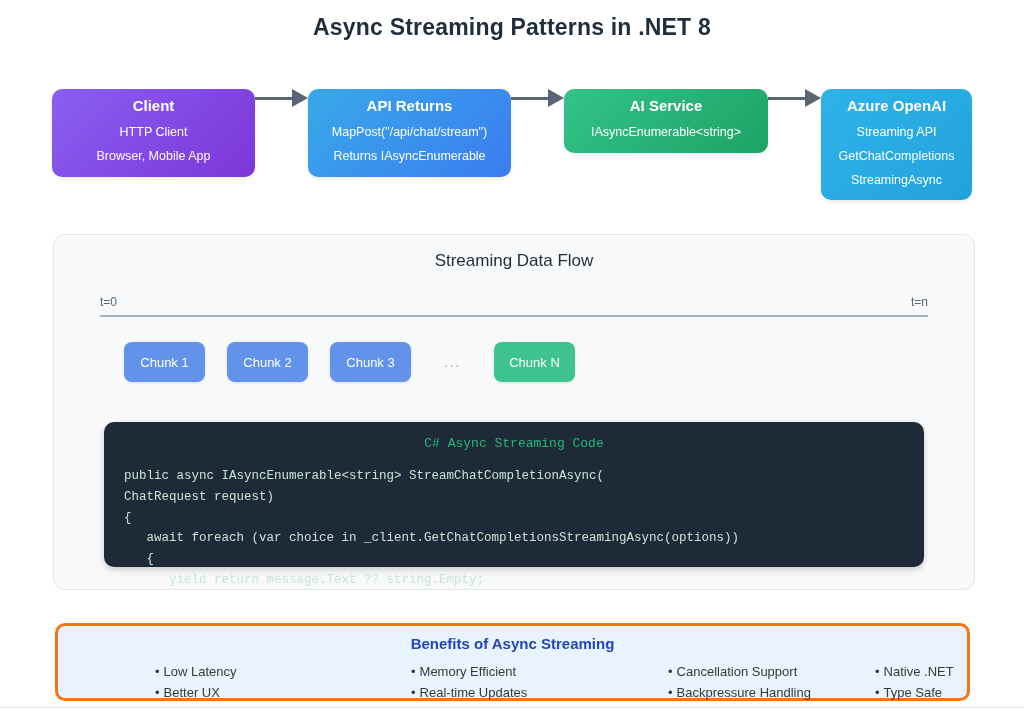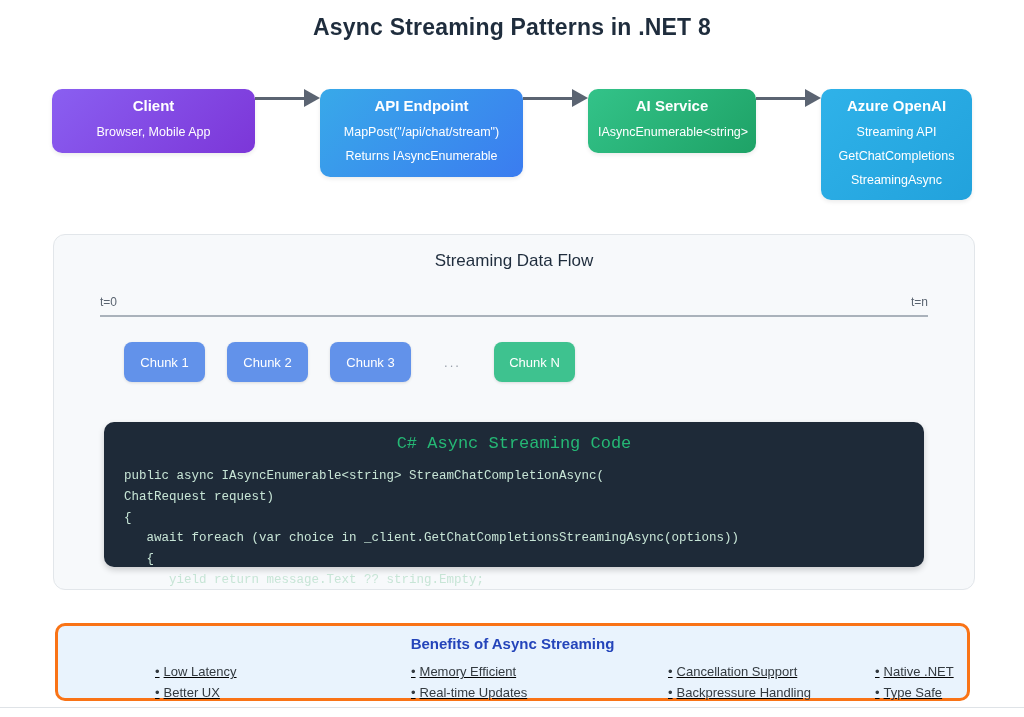--- a/index.html
+++ b/index.html
@@ -10,21 +10,21 @@
   .page-title { text-align:center; padding-top:14px; font-size:23px; font-weight:bold;
                 color:#1f2d3d; letter-spacing:.2px; }
 
   
   .flow-row { display:flex; align-items:flex-start; margin:48px 52px 0 52px; height:102px; }
   .flow-node { border-radius:10px; color:#fff; text-align:center; display:flex;
                flex-direction:column; justify-content:center; padding:8px 10px;
                box-shadow:0 2px 4px rgba(0,0,0,.08); }
   .node-client { width:203px; background:linear-gradient(135deg,#8a5ff1 0%,#7c36d8 100%); }
   .node-api    { width:203px; background:linear-gradient(135deg,#38a9e9 0%,#3b7cf0 100%); }
-  .node-ai     { width:168px; background:linear-gradient(135deg,#33c389 0%,#1ea266 100%); }
+  .node-ai     { width:204px; background:linear-gradient(135deg,#33c389 0%,#1ea266 100%); }
   .node-azure  { width:151px; background:linear-gradient(135deg,#2fb2e9 0%,#22a2dc 100%); }
   .node-title { font-size:15px; font-weight:bold; margin-bottom:7px; }
   .node-line  { font-size:12.5px; line-height:1.9; }
   .flow-arrow { flex:1; display:flex; align-items:center; min-width:40px; }
   .arrow-shaft { flex:1; height:3px; background:#5b6472; }
   .arrow-head  { width:0; height:0; border-top:9px solid transparent;
                  border-bottom:9px solid transparent; border-left:16px solid #5b6472; }
 
   
   .stream-panel { margin:43px 49px 0 53px; height:356px; background:#f7f9fb;
@@ -42,54 +42,55 @@
   .chunk-blue  { background:#6292ea; }
   .chunk-green { background:#3ec28f; }
   .chunk-dots  { width:39px; text-align:center; color:#9aa1ab; font-size:13px;
                  letter-spacing:2px; }
 
   
   .code-block { margin:40px 50px 0 50px; height:145px; background:#1e2a38;
                 border-radius:10px; padding:14px 20px 0 20px; overflow:visible;
                 box-shadow:0 3px 6px rgba(0,0,0,.18);
                 font-family:"Liberation Mono", monospace; }
-  .code-title { text-align:center; font-size:17px; color:#25b875; line-height:16px;
+  .code-title { text-align:center; font-size:13px; color:#25b875; line-height:16px;
                 margin-bottom:14px; }
   .code-line { white-space:pre; font-size:12.5px; line-height:20.8px; color:#c7e5d6; }
 
   
   .benefits-box { margin:33px 54px 0 55px; height:78px; background:#e9f3fd;
                   border:3px solid #f97316; border-radius:10px; padding-top:9px; }
   .benefits-title { text-align:center; font-size:15px; font-weight:bold; color:#2444ba; }
   .benefits-grid { display:grid; grid-template-columns:256px 257px 207px 1fr;
-                   padding-left:97px; margin-top:9px;text-decoration:underline; }
+                   padding-left:97px; margin-top:9px; }
   .benefit-item { font-size:13px; color:#333a40; line-height:21px; }
   .benefit-bullet { margin-right:4px; color:#333a40; }
 
   .bottom-rule { margin-top:6px; border-top:1px solid #dfe3e7; width:100%; }
 </style>
 </head>
 <body>
 
 <div class="page-title">Async Streaming Patterns in .NET 8</div>
 
 <div class="flow-row">
 
   <div class="flow-node node-client">
     <div class="node-title">Client</div>
+    <div class="node-line">HTTP Client</div>
     <div class="node-line">Browser, Mobile App</div>
   </div>
 
   <div class="flow-arrow">
     <div class="arrow-shaft"></div>
     <div class="arrow-head"></div>
   </div>
 
   <div class="flow-node node-api">
-    <div class="node-title">API Endpoint</div>
+    <div class="node-title">API Returns</div>
     <div class="node-line">MapPost("/api/chat/stream")</div>
     <div class="node-line">Returns IAsyncEnumerable</div>
   </div>
 
   <div class="flow-arrow">
     <div class="arrow-shaft"></div>
     <div class="arrow-head"></div>
   </div>
 
   <div class="flow-node node-ai">

